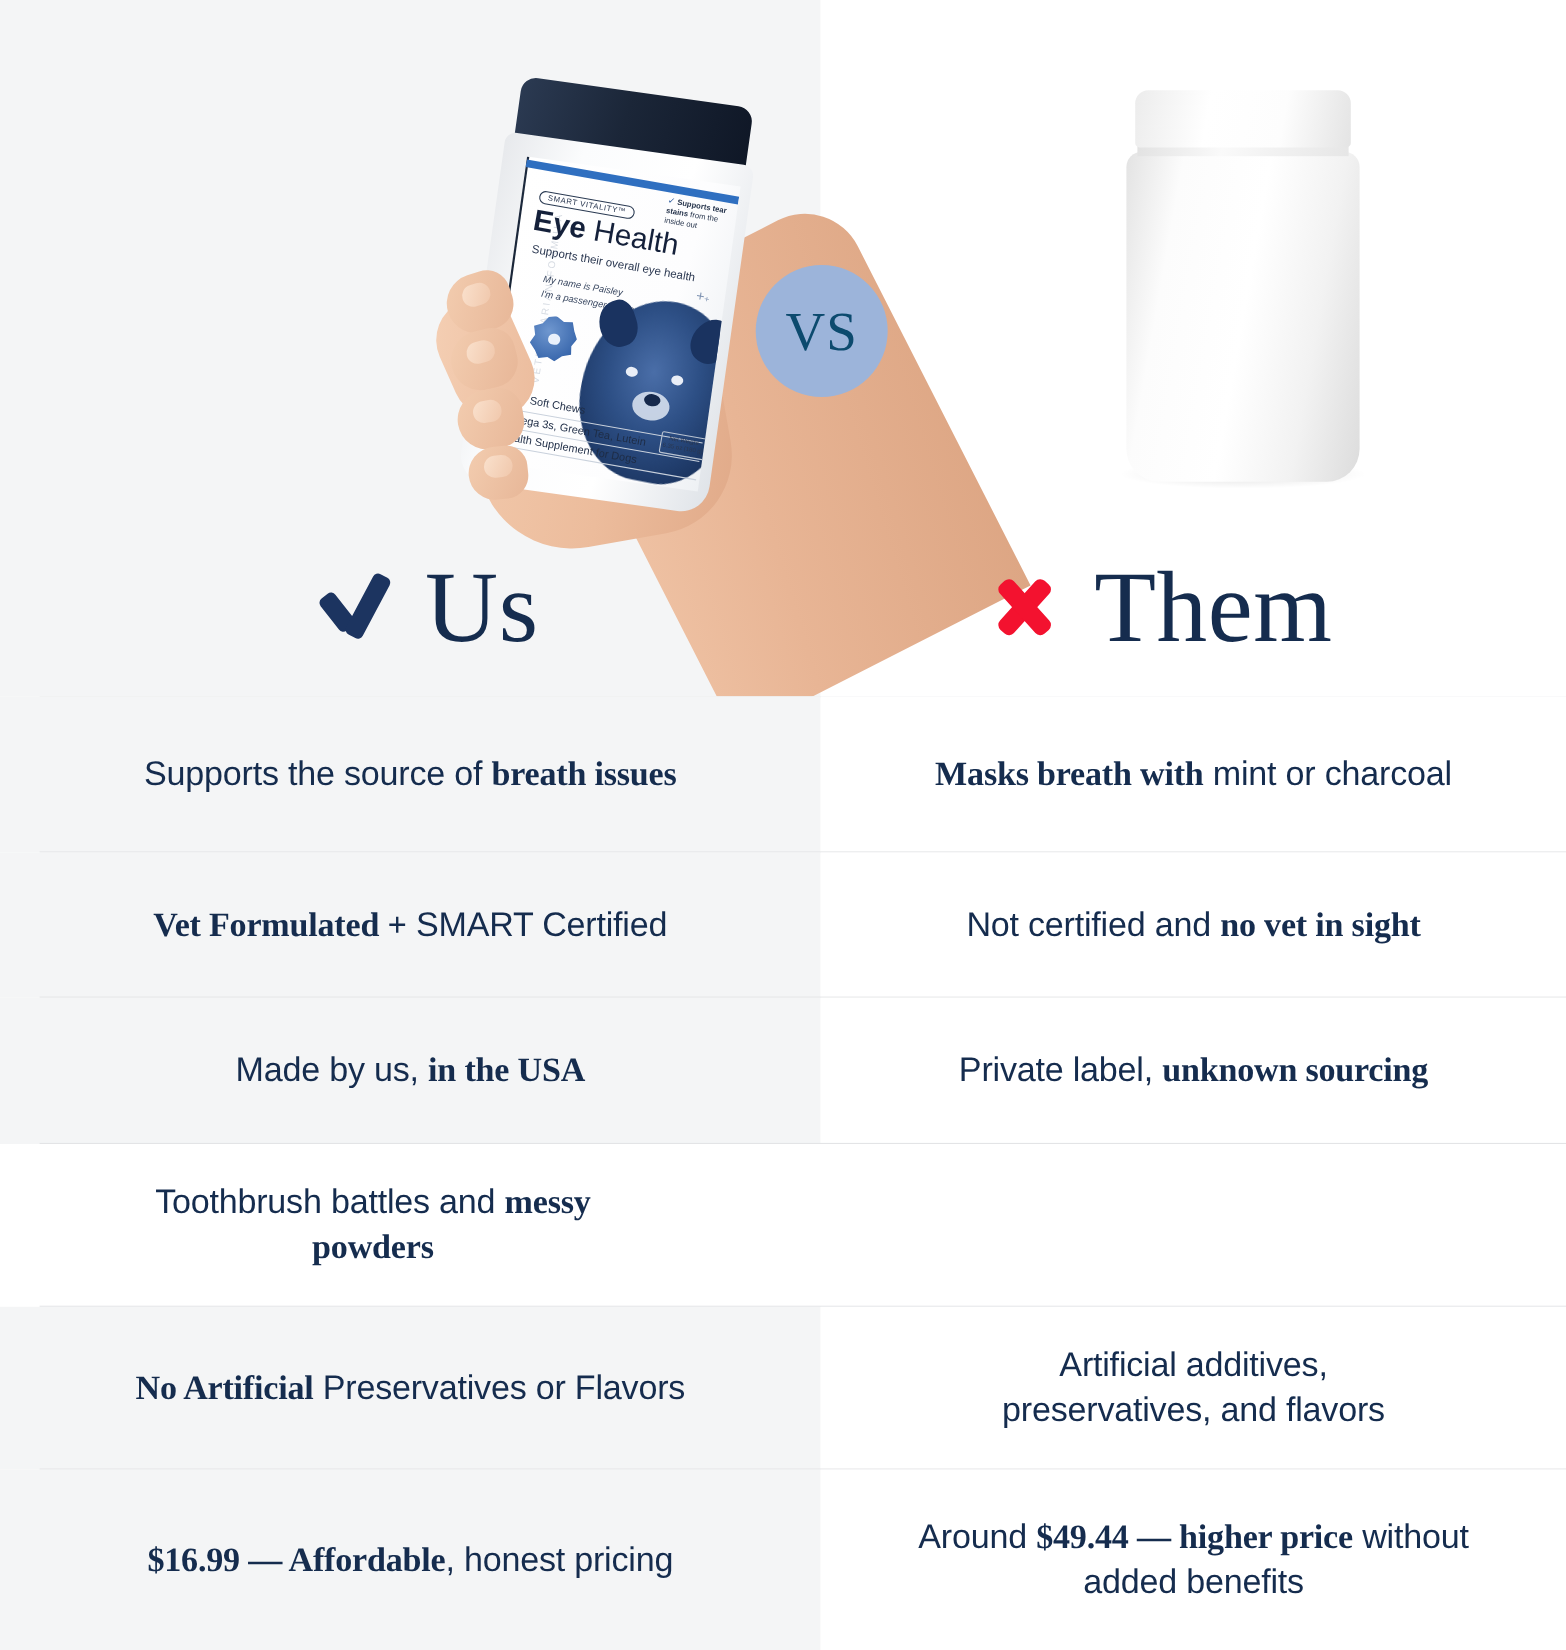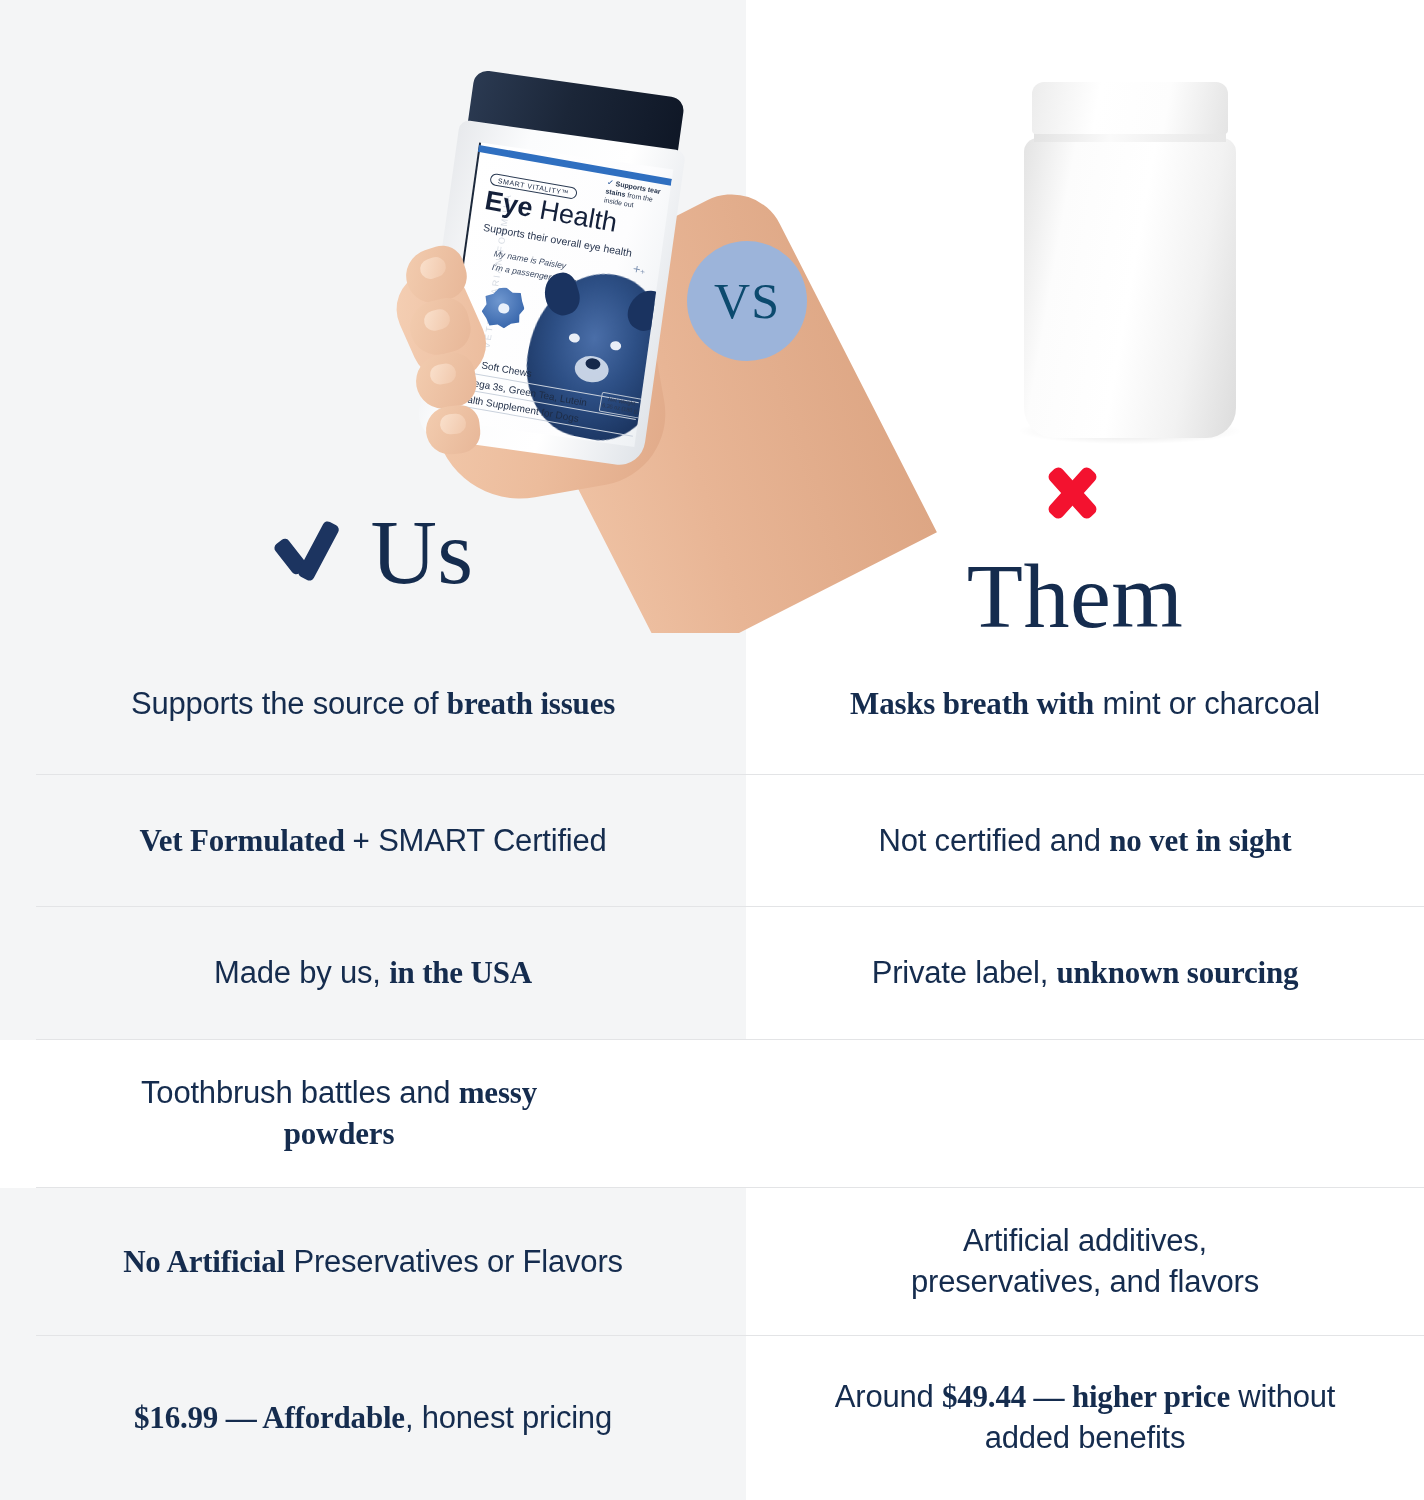--- a/index.html
+++ b/index.html
@@ -213,22 +213,22 @@
     font-family: "Liberation Serif", serif; font-size: 50px; color: #0c4a6e;
     letter-spacing: 1px;
   }
 
   
   .headers { position: absolute; left: 0; top: 470px; width: 1424px; height: 163px; }
   .head-col {
     position: absolute; top: 0; height: 163px;
     display: flex; align-items: center; justify-content: center; gap: 26px;
   }
-  .head-col.left  { left: 0;     width: 746px; }
-  .head-col.right { left: 736px; width: 678px; flex-direction: column; }
+  .head-col.left  { left: 16px;     width: 746px; }
+  .head-col.right { left: 716px; width: 678px; }
   .head-mark-check {
     width: 72px; height: 60px; position: relative; flex: 0 0 auto;
   }
   .head-mark-check::before, .head-mark-check::after {
     content: ""; position: absolute; background: #1c3460; border-radius: 5px;
   }
   .head-mark-check::before { width: 17px; height: 37px; left: 10px; top: 16px; transform: rotate(-38deg); }
   .head-mark-check::after  { width: 17px; height: 62px; left: 38px; top: -2px; transform: rotate(28deg); }
   .head-mark-x { width: 70px; height: 62px; position: relative; flex: 0 0 auto; }
   .head-mark-x::before, .head-mark-x::after {

